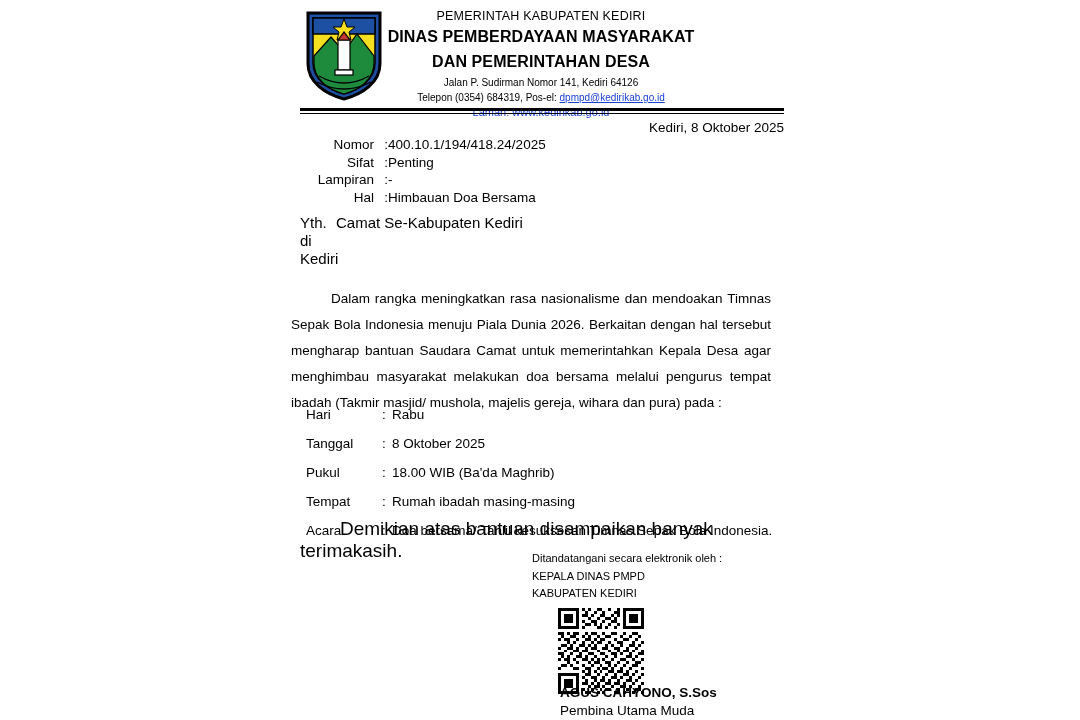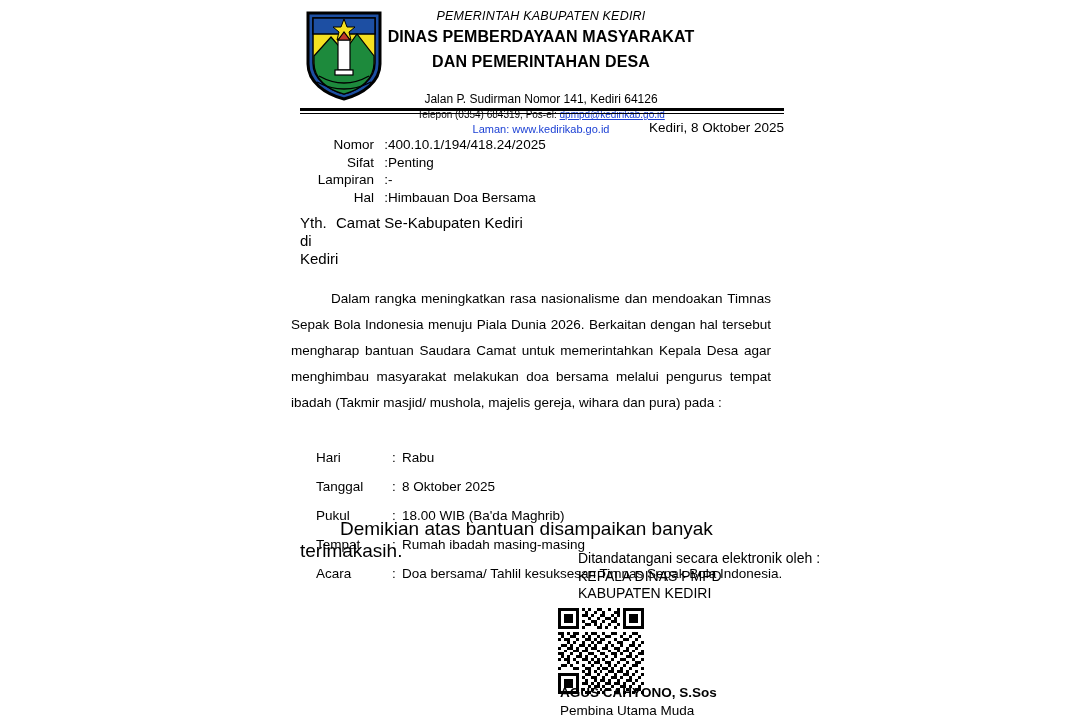--- a/index.html
+++ b/index.html
@@ -29,32 +29,31 @@
     position: absolute;
     left: 296px;
     top: 8px;
     width: 490px;
     text-align: center;
   }
   .lh-gov {
     font-size: 12.5px;
     letter-spacing: .2px;
     line-height: 16px;
-    font-style: italic;
   }
   .lh-dinas1, .lh-dinas2 {
     font-size: 16px;
     font-weight: bold;
     line-height: 25px;
     letter-spacing: .1px;
   }
   .lh-addr {
-    font-size: 12px;
+    font-size: 10px;
     line-height: 15px;
-    margin-top: 18px;
+    margin-top: 1px;
   }
   .lh-contact {
     font-size: 10px;
     line-height: 15px;
   }
   .lh-mail {
     color: #1a3fd4;
     text-decoration: underline;
   }
   .lh-web {
@@ -129,25 +128,24 @@
     top: 286px;
     width: 480px;
     font-size: 13.5px;
     line-height: 26px;
     text-align: justify;
     text-indent: 40px;
   }
 
   .details {
     position: absolute;
-    left: 316px;
+    left: 306px;
     top: 400px;
     width: 480px;
     font-size: 13.5px;
-    margin-top: 43px;
   }
   .det-row {
     display: flex;
     line-height: 29px;
   }
   .det-label { width: 76px; }
   .det-colon { width: 10px; }
   .det-value { }
 
   .closing {
@@ -155,23 +153,23 @@
     left: 300px;
     top: 518px;
     width: 480px;
     font-size: 19px;
     text-indent: 40px;
   }
 
   
   .sign {
     position: absolute;
-    left: 578px;
+    left: 532px;
     top: 550px;
-    font-size: 14px;
+    font-size: 11px;
     line-height: 17.5px;
   }
   .sign-line { display: block; }
 
   .qr {
     position: absolute;
     left: 558px;
     top: 608px;
     width: 86px;
     height: 86px;

